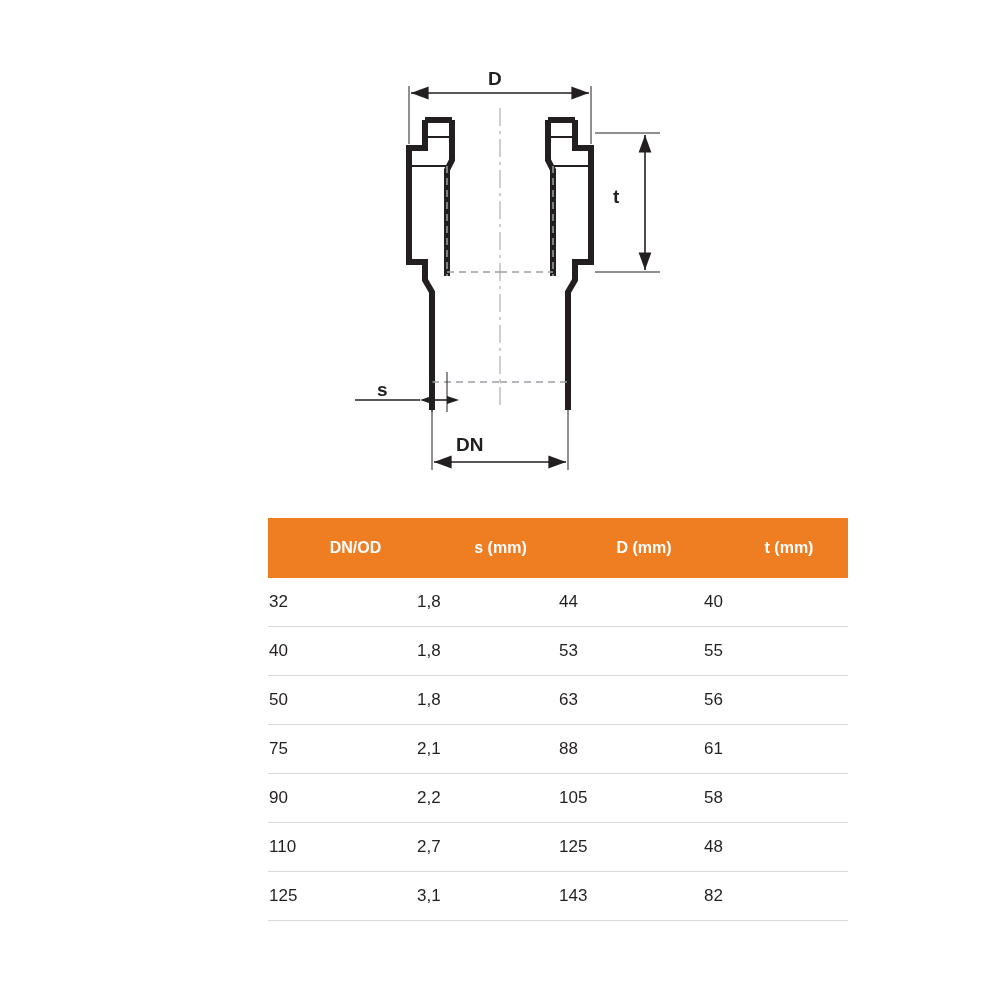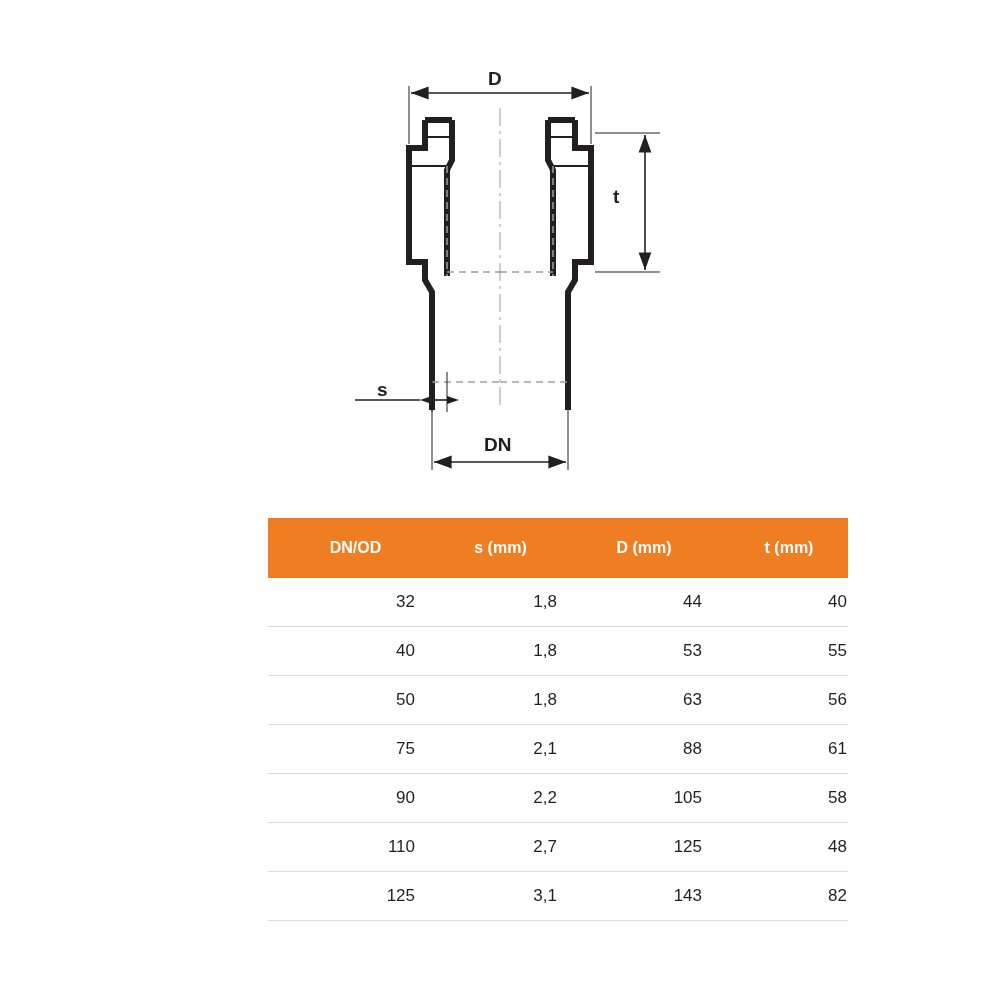--- a/index.html
+++ b/index.html
@@ -28,21 +28,21 @@
   .dim-label {
     position: absolute;
     font-family: "Liberation Sans", sans-serif;
     font-weight: bold;
     font-size: 19px;
     color: #231f20;
   }
   #label-D  { left: 488px; top: 68px; }
   #label-t  { left: 613px; top: 186px; }
   #label-s  { left: 377px; top: 379px; }
-  #label-DN { left: 484px; top: 434px; }
+  #label-DN { left: 456px; top: 434px; }
 
   
   .table-wrap {
     position: absolute;
     left: 268px;
     top: 518px;
     width: 464px;
   }
   table.spec {
     border-collapse: collapse;
@@ -60,21 +60,21 @@
     border: none;
     padding-left: 28px;
   }
   table.spec thead th.col1 { width: 119px; }
   table.spec thead th.col2 { width: 113px; }
   table.spec thead th.col3 { width: 116px; }
   table.spec thead th.col4 { width: 116px; }
 
   table.spec tbody td {
     height: 46px;
-    text-align: right;
+    text-align: left;
     vertical-align: middle;
     font-size: 17px;
     color: #231f20;
     border-bottom: 1px solid #d9d9d9;
     background: #ffffff;
   }
   table.spec tbody tr:first-child td {
     border-top: none;
   }
 </style>

